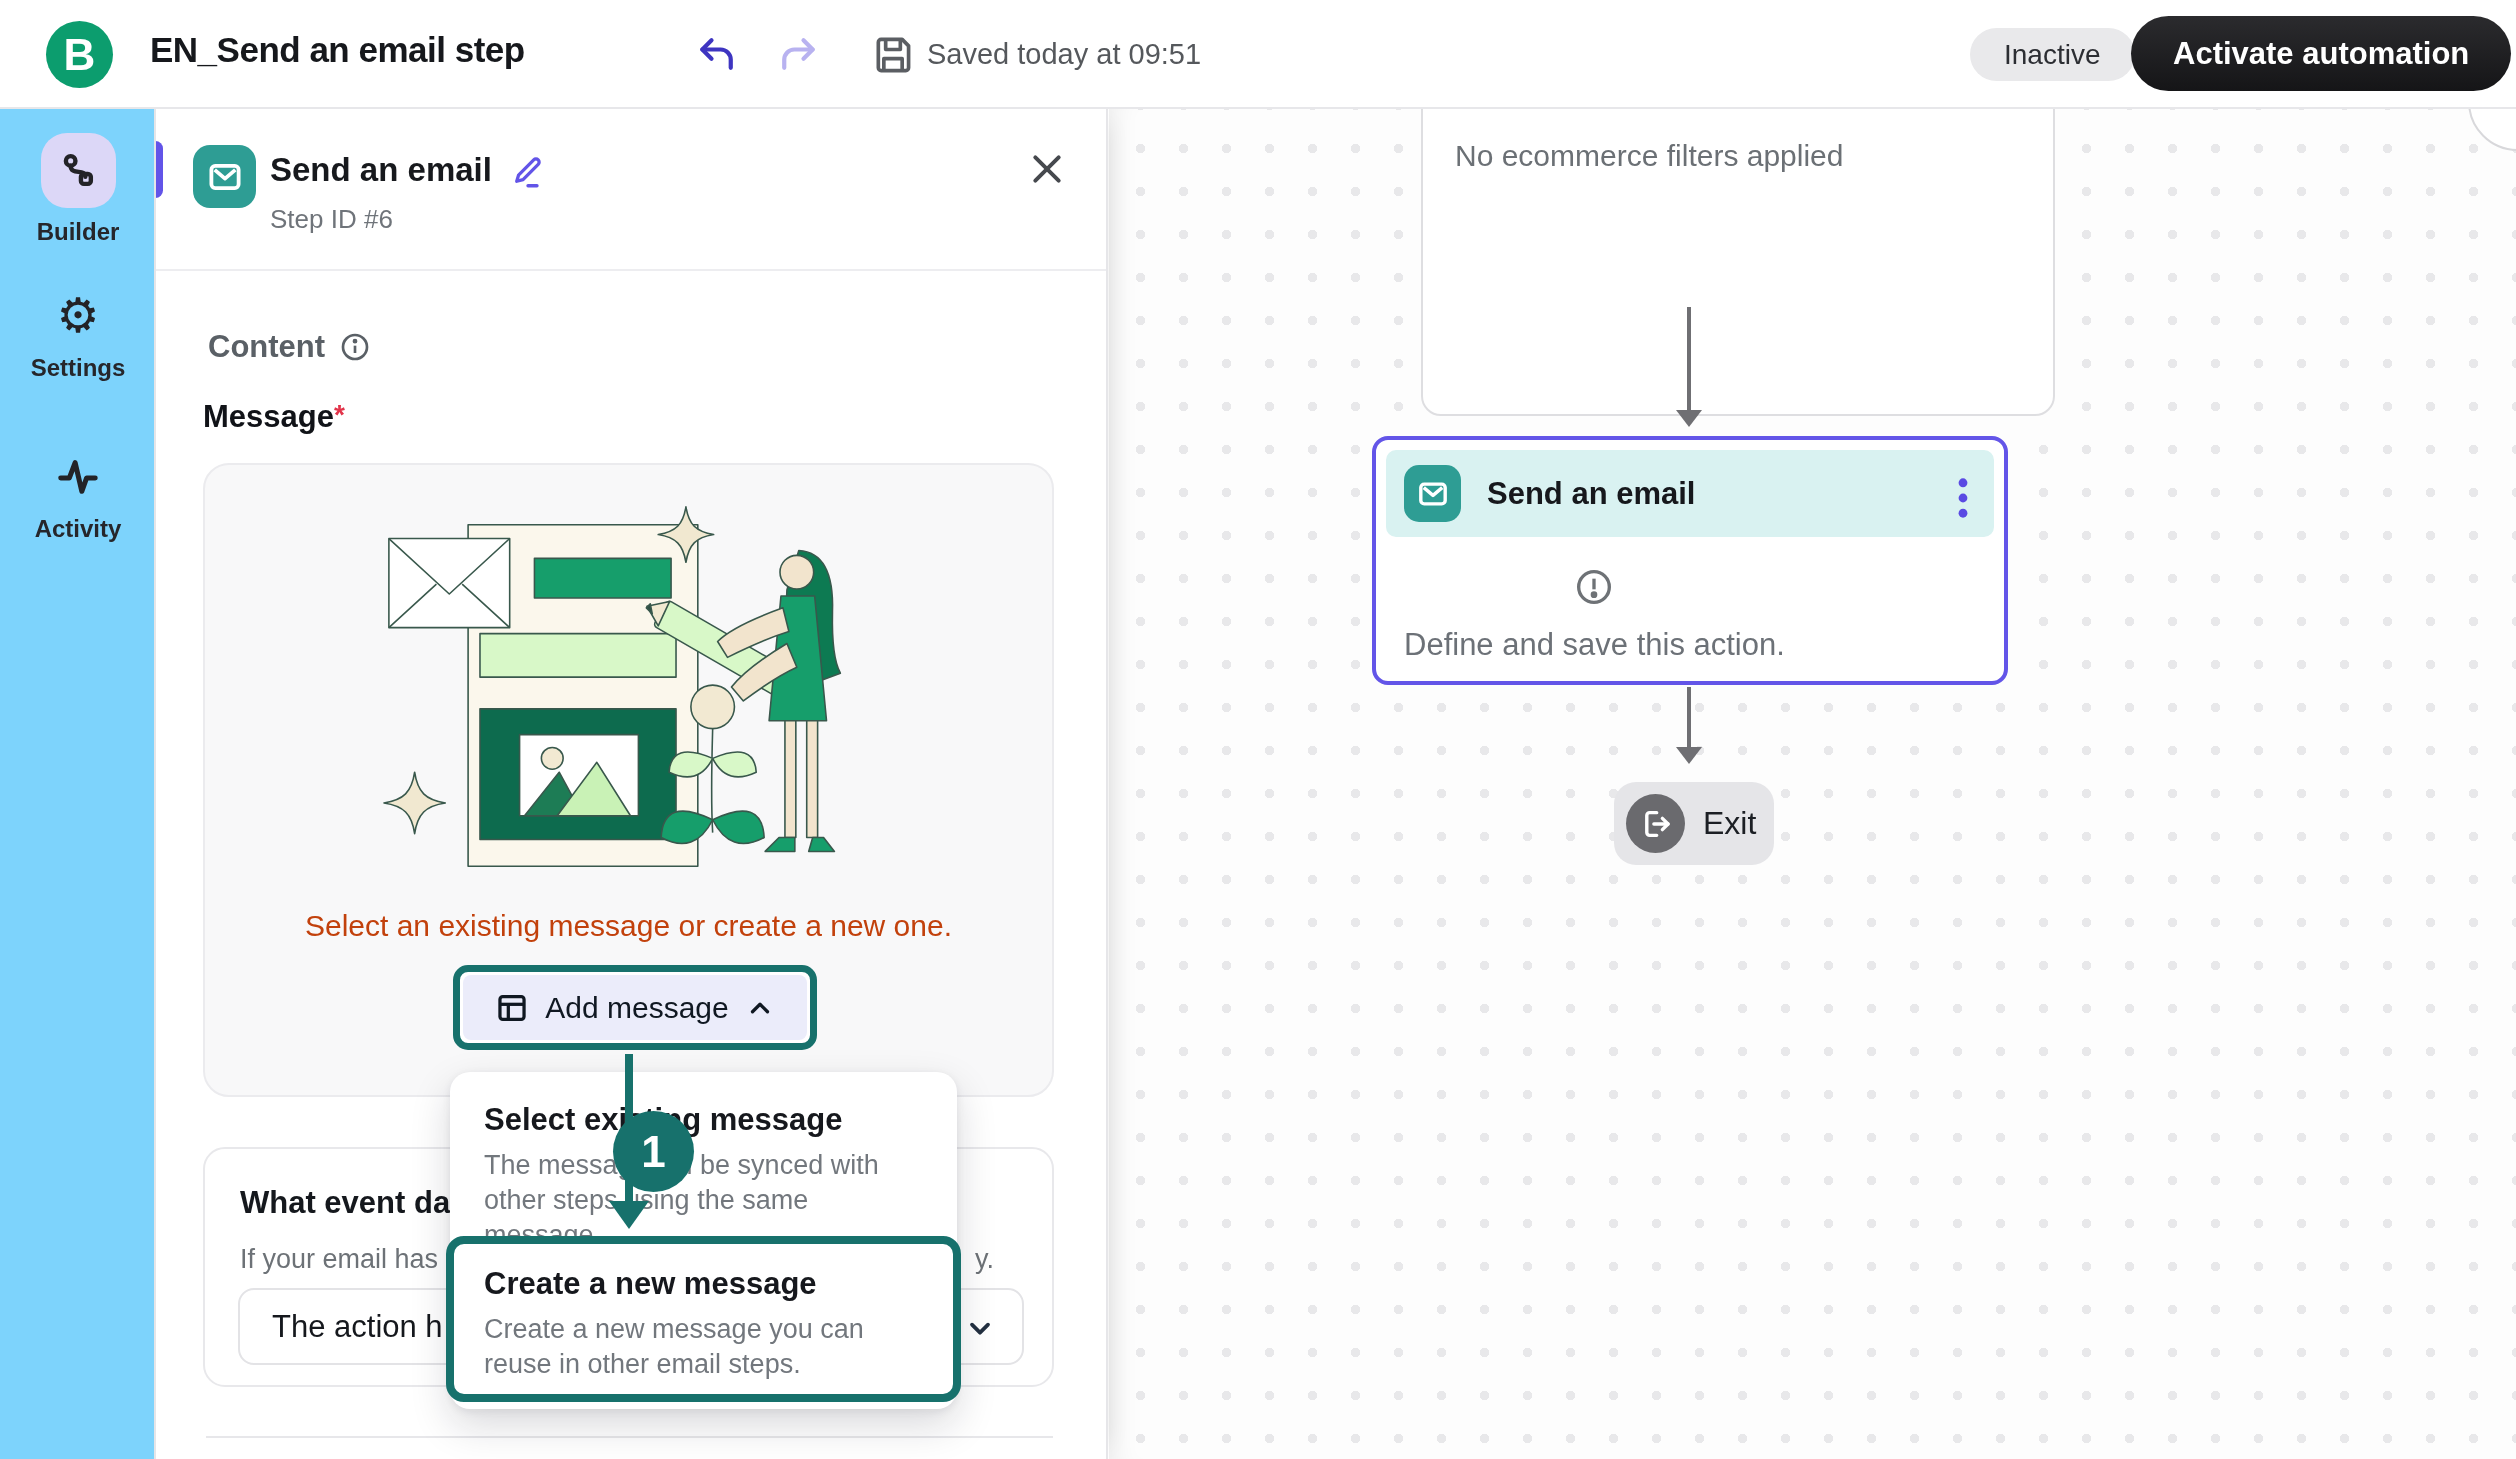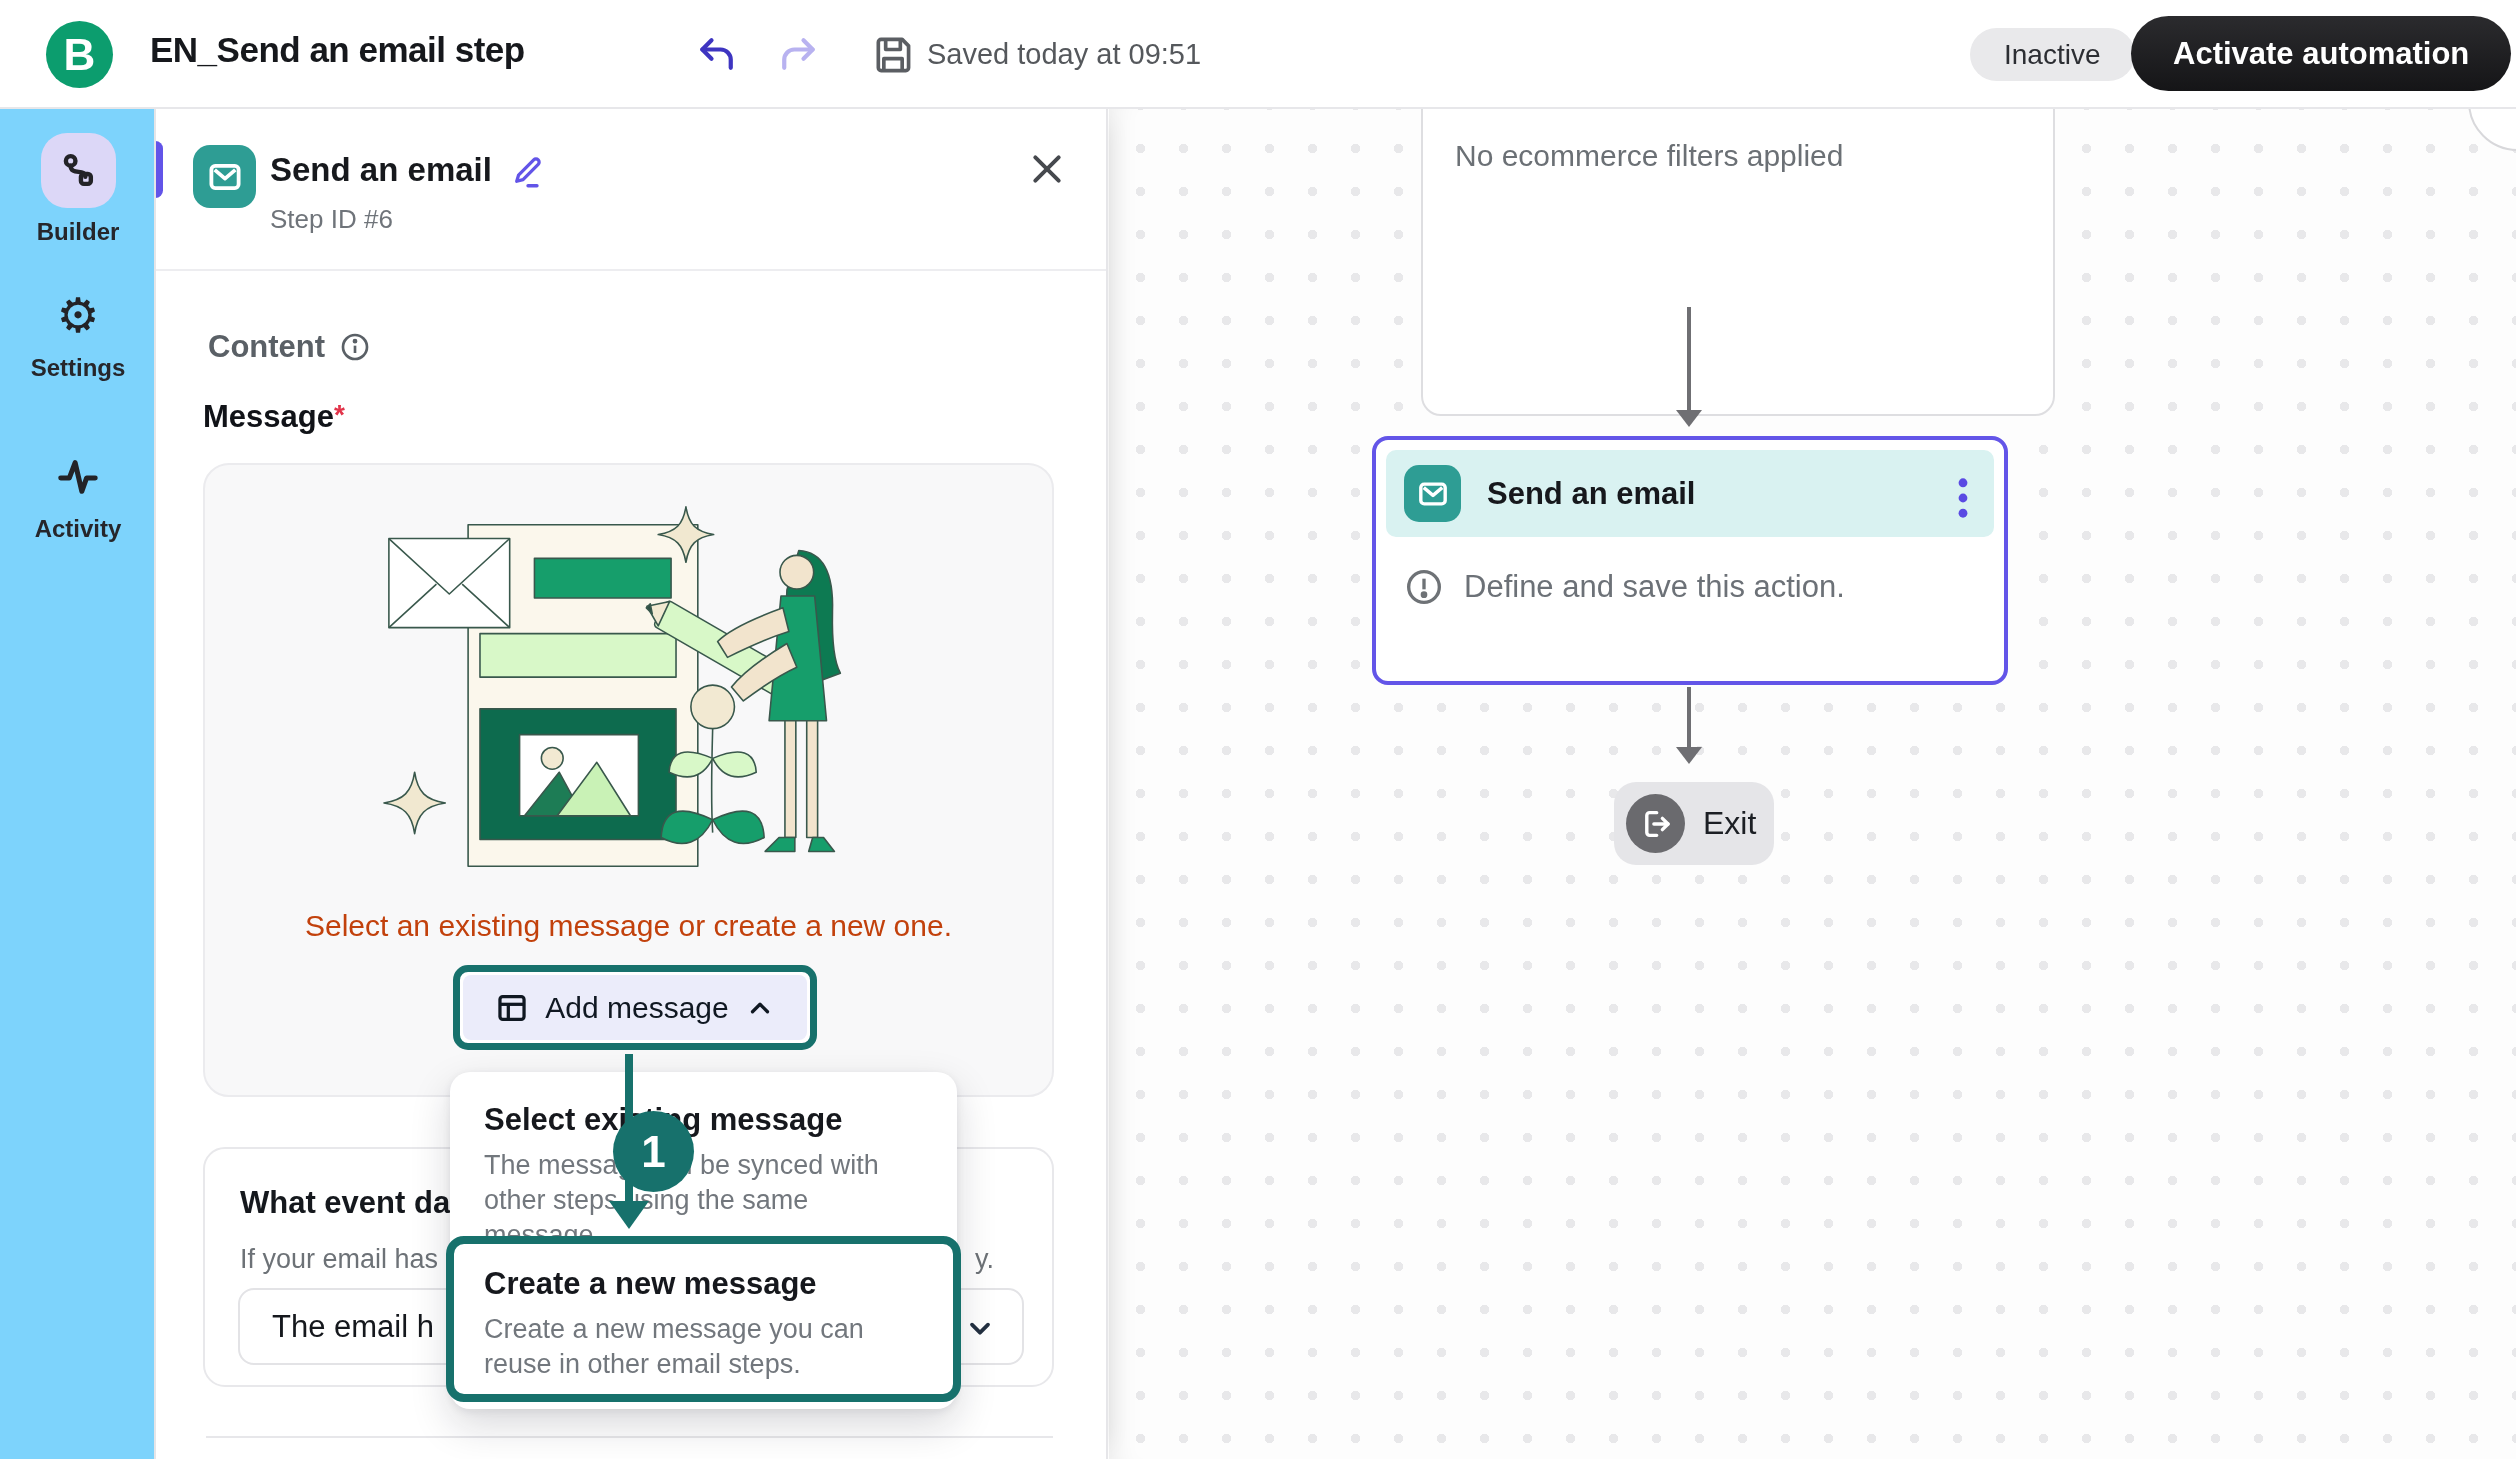--- a/index.html
+++ b/index.html
@@ -108,21 +108,21 @@
     border-right:13px solid transparent; border-top:17px solid #6f6f73; }
 
   .node { position:absolute; left:263px; top:327px; width:636px; height:249px; background:#fff;
     border:4px solid #6355e8; border-radius:16px; z-index:4; }
   .node-hdr { position:absolute; left:10px; top:10px; right:10px; height:87px; background:#d9f2f1;
     border-radius:10px; display:flex; align-items:center; }
   .node-ic { width:57px; height:57px; margin-left:18px; border-radius:15px; background:#2e9d94;
     display:flex; align-items:center; justify-content:center; }
   .node-title { margin-left:26px; font-size:31px; font-weight:bold; color:#16181c; }
   .node-dots { position:absolute; right:24px; top:26px; }
-  .node-body { position:absolute; left:28px; top:127px; display:flex; align-items:center; gap:20px; }
+  .node-body { position:absolute; left:28px; top:127px; display:flex; align-items:center; gap:20px;flex-direction:column; }
   .node-body span { font-size:31px; color:#6c7177; }
 
   .exit-pill { position:absolute; left:505px; top:673px; width:160px; height:83px; background:#e5e5e8;
     border-radius:22px; display:flex; align-items:center; }
   .exit-circ { width:59px; height:59px; margin-left:12px; border-radius:50%; background:#6a6a6e;
     display:flex; align-items:center; justify-content:center; }
   .exit-pill span { margin-left:18px; font-size:32px; color:#1c1f24; }
 
   .edge-btn { position:absolute; right:-50px; top:-57px; width:99px; height:99px; border-radius:50%;
     background:#fff; border:2px solid #d8d8db; }
@@ -268,21 +268,21 @@
           </svg>
         </div>
       </div>
     </div>
 
     <div class="event-card">
       <div class="event-hd">What event da</div>
       <div class="event-line-l">If your email has e</div>
       <div class="event-line-r">y.</div>
       <div class="event-select">
-        <div class="val">The email h</div>
+        <div class="val">The action h</div>
         <svg class="chev" width="32" height="32" viewBox="0 0 24 24" fill="none" stroke="#233041" stroke-width="2.8" stroke-linecap="round" stroke-linejoin="round">
             <polyline points="6,9.5 12,15.5 18,9.5"></polyline>
           </svg>
       </div>
     </div>
 
     <div class="dropdown">
       <div class="dd-item1">
         <div class="dd-title">Select existing message</div>
         <div class="dd-desc" style="width:440px;">The message will be synced with other steps using the same message</div>

